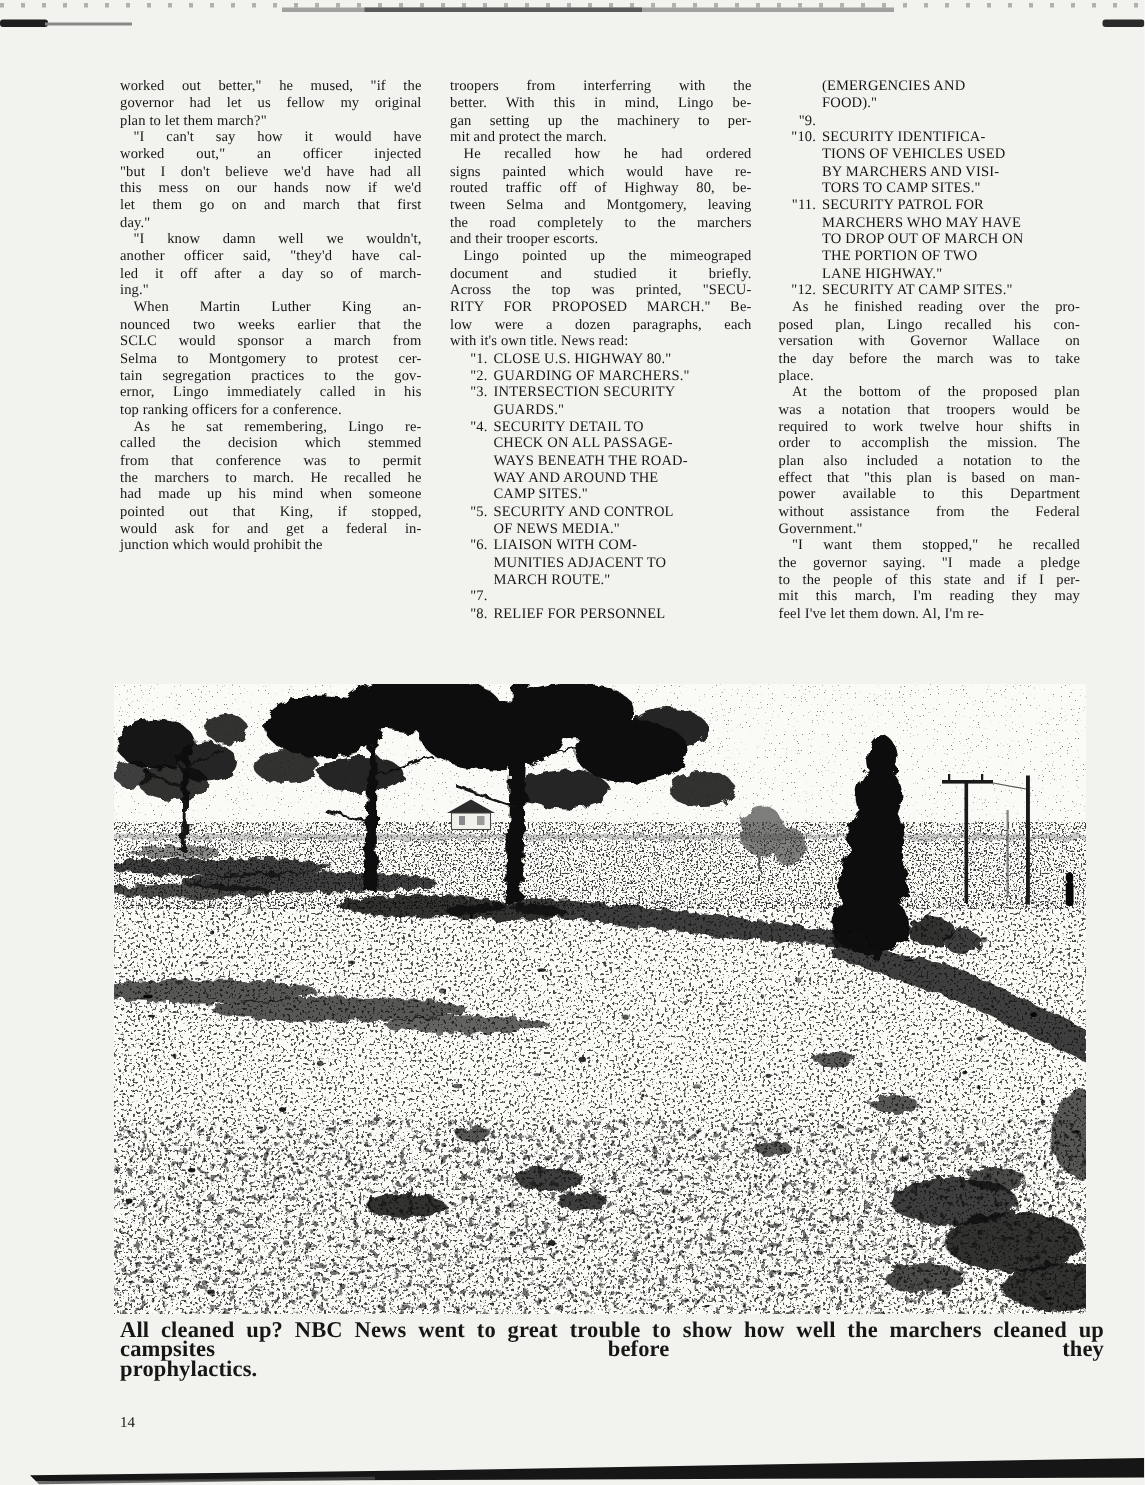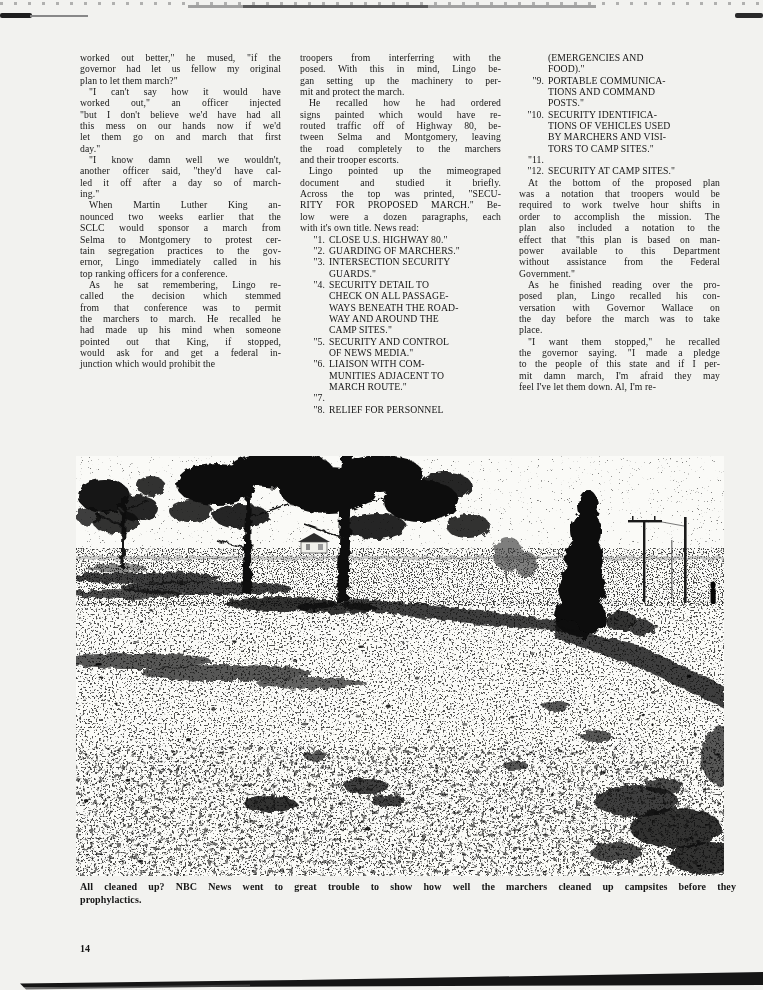--- a/index.html
+++ b/index.html
@@ -27,23 +27,23 @@
   .line{text-align:justify;text-align-last:left;}
   .line.jl{text-align-last:justify;}
   .li{display:flex;}
   .li .mk{flex:0 0 29px;text-align:right;padding-right:4px;box-sizing:border-box;white-space:nowrap;}
   .li .lt{flex:1;}
   .li .lline{text-align:left;}
   
   .photo{position:absolute;left:76px;top:456px;width:648px;height:420px;}
   
   .caption{position:absolute;left:80px;top:881px;width:656px;
-    font-size:10px;line-height:12.9px;font-weight:bold;letter-spacing:.1px;}
+    font-size:15px;line-height:12.9px;font-weight:bold;letter-spacing:.1px;}
   .caption .line{text-align:justify;}
-  .folio{position:absolute;left:80px;top:926px;font-size:10px;font-weight:bold;margin-top:17px;}
+  .folio{position:absolute;left:80px;top:926px;font-size:10px;font-weight:normal;margin-top:17px;}
 </style>
 </head>
 <body>
 
 <div class="page">
 
   <div class="top-dots"></div>
   <div class="top-streak"></div>
   <div class="top-streak-dark"></div>
   <div class="smudge-tl"></div>
@@ -86,21 +86,21 @@
         <div class="line jl">the marchers to march. He recalled he</div>
         <div class="line jl">had made up his mind when someone</div>
         <div class="line jl">pointed out that King, if stopped,</div>
         <div class="line jl">would ask for and get a federal in-</div>
         <div class="line">junction which would prohibit the</div>
       </div>
     </div>
   <div class="col" id="col-1">
       <div class="para">
         <div class="line jl">troopers from interferring with the</div>
-        <div class="line jl">posed. With this in mind, Lingo be-</div>
+        <div class="line jl">better. With this in mind, Lingo be-</div>
         <div class="line jl">gan setting up the machinery to per-</div>
         <div class="line">mit and protect the march.</div>
       </div>
       <div class="para ind">
         <div class="line jl">He recalled how he had ordered</div>
         <div class="line jl">signs painted which would have re-</div>
         <div class="line jl">routed traffic off of Highway 80, be-</div>
         <div class="line jl">tween Selma and Montgomery, leaving</div>
         <div class="line jl">the road completely to the marchers</div>
         <div class="line">and their trooper escorts.</div>
@@ -170,67 +170,69 @@
   <div class="col" id="col-2">
       <div class="li">
         <span class="mk"></span>
         <div class="lt">
           <div class="lline">(EMERGENCIES AND</div>
           <div class="lline">FOOD)."</div>
         </div>
       </div>
       <div class="li">
         <span class="mk">"9.</span>
-        <div class="lt">
-          <div class="lline">PORTABLE COMMUNICA-</div>
-          <div class="lline">TIONS AND COMMAND</div>
-          <div class="lline">POSTS."</div>
-        </div>
       </div>
       <div class="li">
         <span class="mk">"10.</span>
         <div class="lt">
           <div class="lline">SECURITY IDENTIFICA-</div>
           <div class="lline">TIONS OF VEHICLES USED</div>
           <div class="lline">BY MARCHERS AND VISI-</div>
           <div class="lline">TORS TO CAMP SITES."</div>
         </div>
       </div>
       <div class="li">
         <span class="mk">"11.</span>
+        <div class="lt">
+          <div class="lline">SECURITY PATROL FOR</div>
+          <div class="lline">MARCHERS WHO MAY HAVE</div>
+          <div class="lline">TO DROP OUT OF MARCH ON</div>
+          <div class="lline">THE PORTION OF TWO</div>
+          <div class="lline">LANE HIGHWAY."</div>
+        </div>
       </div>
       <div class="li">
         <span class="mk">"12.</span>
         <div class="lt">
           <div class="lline">SECURITY AT CAMP SITES."</div>
         </div>
+      </div>
+      <div class="para ind">
+        <div class="line jl">As he finished reading over the pro-</div>
+        <div class="line jl">posed plan, Lingo recalled his con-</div>
+        <div class="line jl">versation with Governor Wallace on</div>
+        <div class="line jl">the day before the march was to take</div>
+        <div class="line">place.</div>
       </div>
       <div class="para ind">
         <div class="line jl">At the bottom of the proposed plan</div>
         <div class="line jl">was a notation that troopers would be</div>
         <div class="line jl">required to work twelve hour shifts in</div>
         <div class="line jl">order to accomplish the mission.  The</div>
         <div class="line jl">plan also included a notation to the</div>
         <div class="line jl">effect that "this plan is based on man-</div>
         <div class="line jl">power available to this Department</div>
         <div class="line jl">without assistance from the Federal</div>
         <div class="line">Government."</div>
       </div>
       <div class="para ind">
-        <div class="line jl">As he finished reading over the pro-</div>
-        <div class="line jl">posed plan, Lingo recalled his con-</div>
-        <div class="line jl">versation with Governor Wallace on</div>
-        <div class="line jl">the day before the march was to take</div>
-        <div class="line">place.</div>
-      </div>
-      <div class="para ind">
         <div class="line jl">"I want them stopped," he recalled</div>
         <div class="line jl">the governor saying. "I made a pledge</div>
         <div class="line jl">to the people of this state and if I per-</div>
-        <div class="line jl">mit damn march, I'm afraid they may</div>
+        <div class="line jl">mit this march, I'm reading they may</div>
         <div class="line">feel I've let them down. Al, I'm re-</div>
       </div>
     </div>
 
   <svg class="photo" viewBox="0 0 648 420">
     <defs>
       <filter id="g-sky" x="0" y="0" width="100%" height="100%">
         <feTurbulence type="fractalNoise" baseFrequency="1.1" numOctaves="2" seed="11" result="n"></feTurbulence>
         <feColorMatrix in="n" type="matrix" values="0 0 0 0 0  0 0 0 0 0  0 0 0 0 0  0 0 0 12 -8.6"></feColorMatrix>
         <feComposite operator="in" in2="SourceGraphic"></feComposite>

